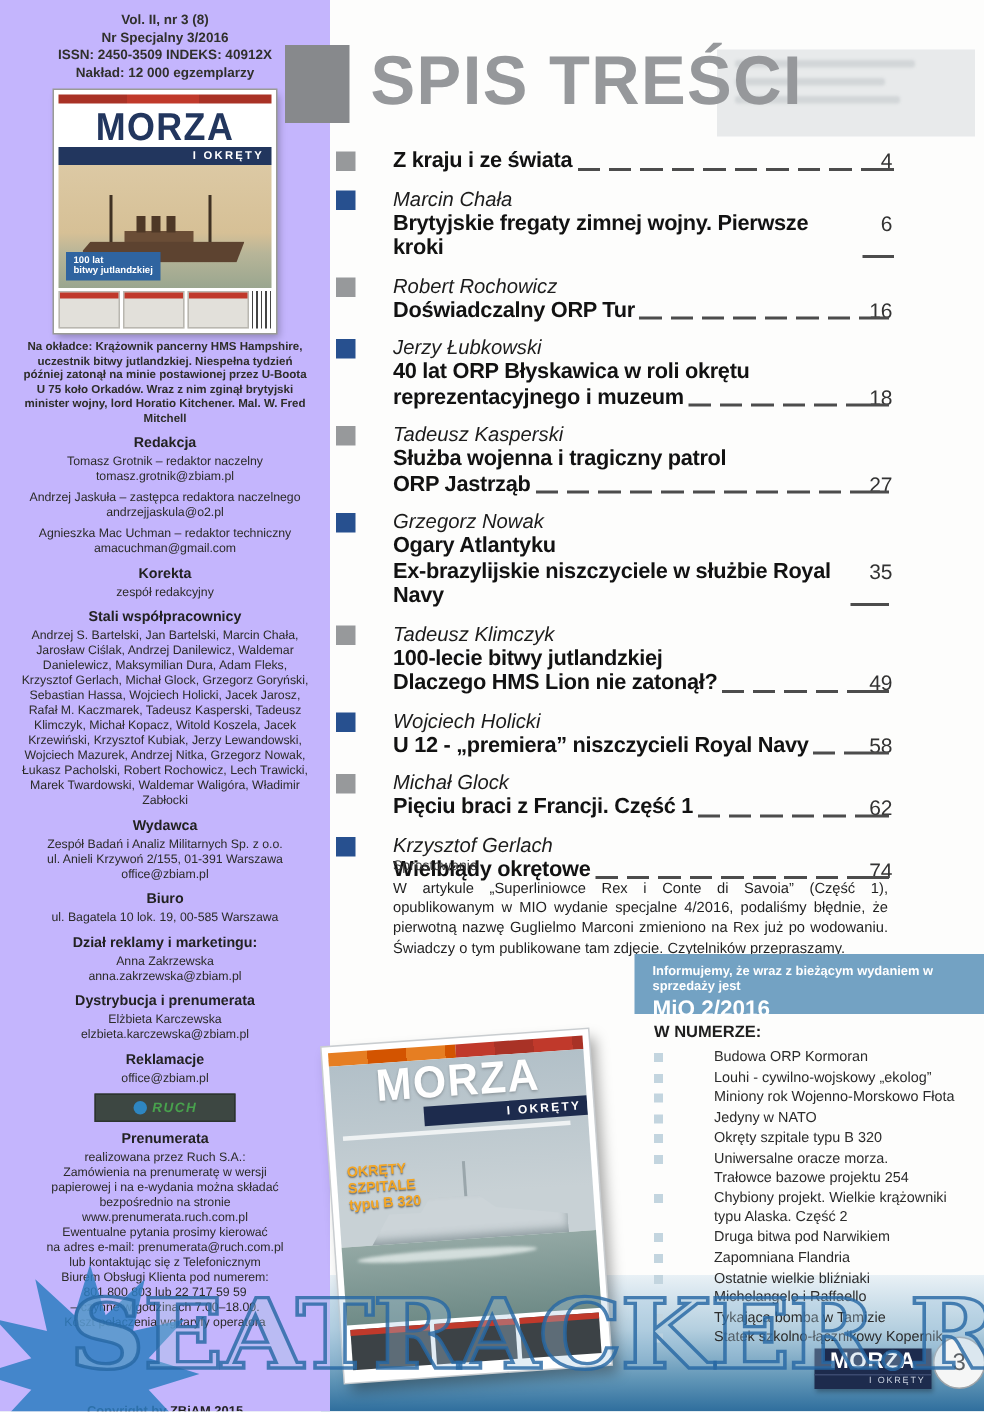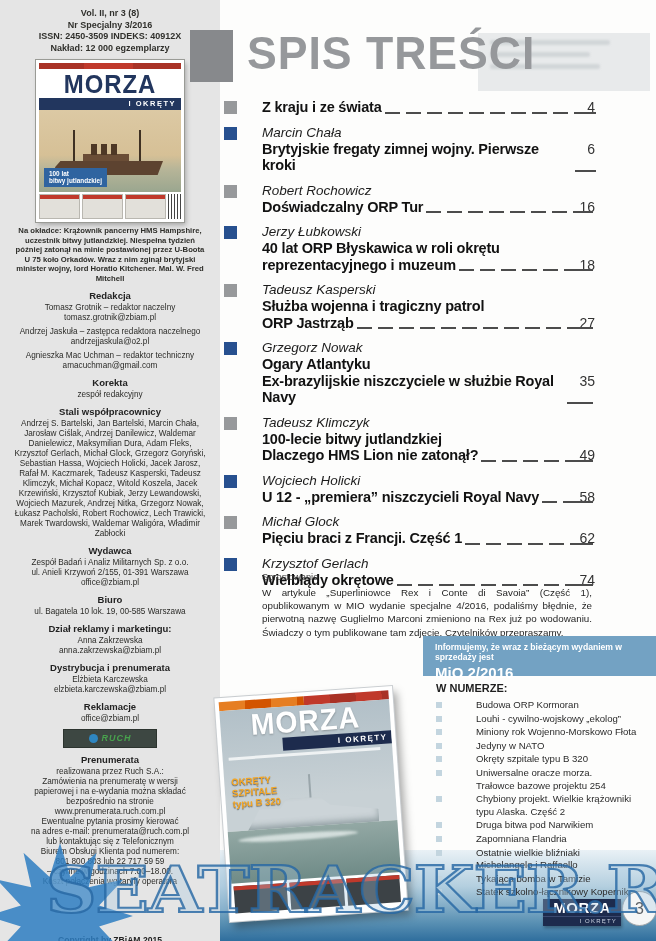--- a/index.html
+++ b/index.html
@@ -1,20 +1,20 @@
 <!DOCTYPE html>
 <html><head>
 <meta charset="utf-8">
 <style>
   html,body{margin:0;padding:0;background:#ffffff;}
   .page{position:relative;width:656px;height:941px;background:#fdfdfc;overflow:hidden;
         font-family:"Liberation Sans",sans-serif;}
 
   
-  .sidebar{position:absolute;left:0;top:0;width:220px;height:941px;background:#e5e5e5;
+  .sidebar{position:absolute;left:0;top:0;width:220px;height:941px;background:#c4b5fd;
            z-index:2;box-sizing:border-box;padding:8px 13px 4px;text-align:center;color:#2b2b28;}
   .issue-line{font-weight:bold;font-size:9px;line-height:11.5px;color:#30302c;}
   .cover1{width:148px;margin:6px auto 2px;background:#fff;padding:3px;box-sizing:border-box;
           box-shadow:0 0 0 1px #9a9b96, 2px 3px 5px rgba(0,0,0,.28);text-align:left;}
   .cover1-red{height:6px;background:linear-gradient(90deg,#a93226 0 32%,#c0392b 32% 66%,#a93226 66%);}
   .cover1-title{height:29px;line-height:30px;text-align:center;font-weight:bold;font-size:26px;
                 color:#22365e;letter-spacing:1px;transform:scaleX(.92);}
   .cover1-sub{height:12px;background:#22365e;color:#fff;font-size:7.5px;font-weight:bold;
               text-align:right;line-height:12px;padding-right:5px;letter-spacing:1.5px;}
   .cover1-img{height:82px;position:relative;

